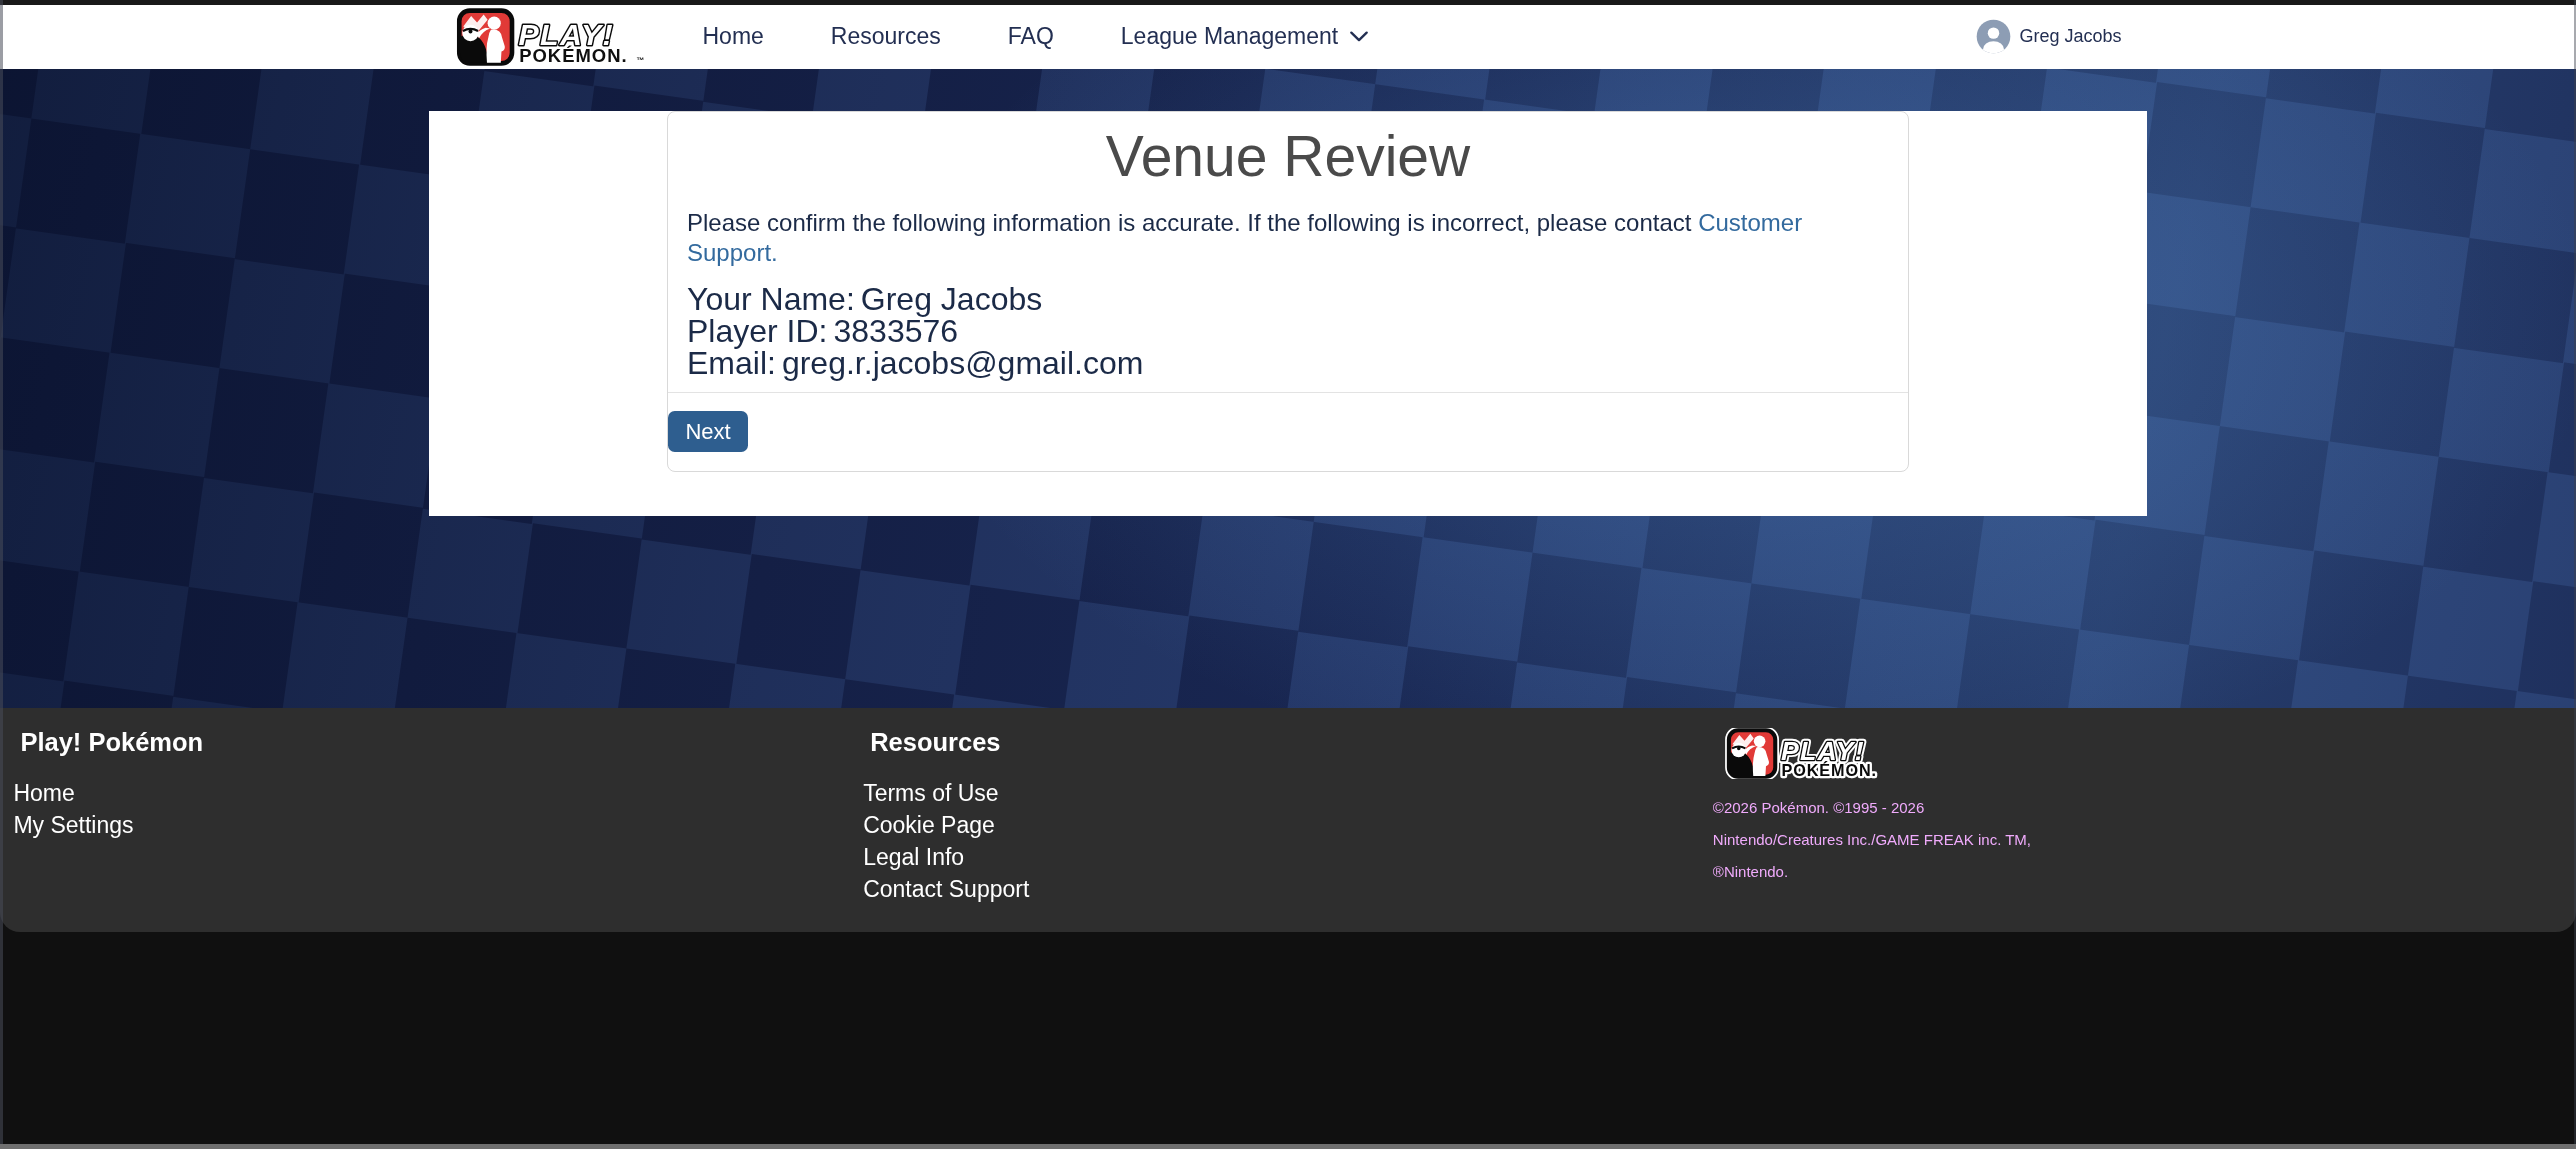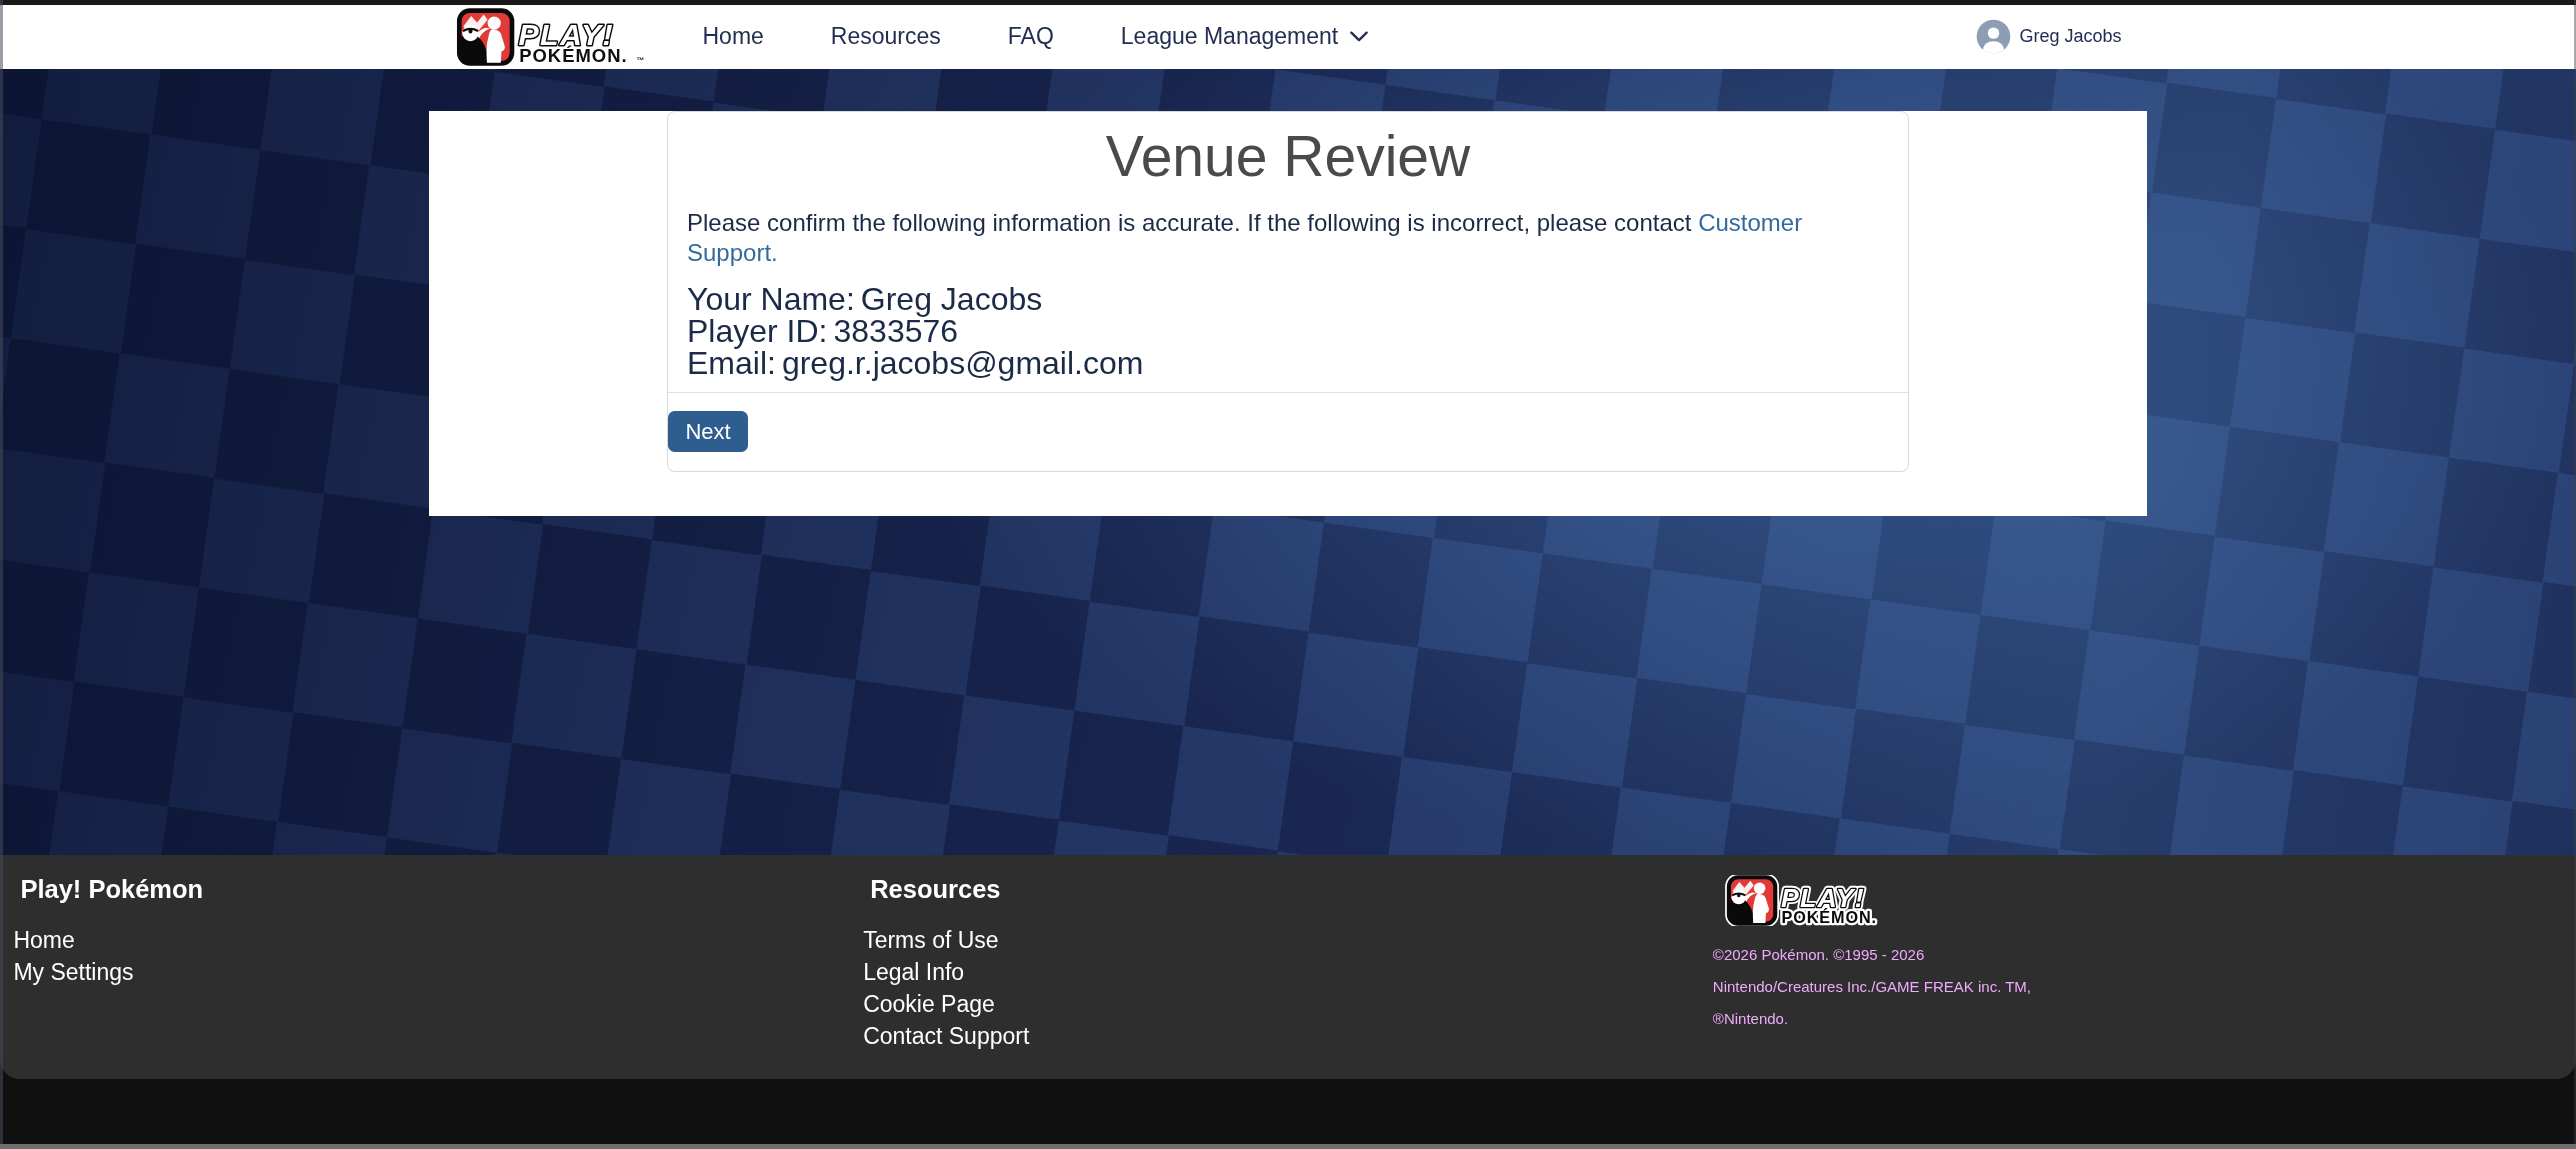--- a/index.html
+++ b/index.html
@@ -20,21 +20,21 @@
   .brand svg{width:201px;height:58px;display:block;}
   .nav-links{display:flex;gap:67px;margin-left:47px;font-size:23px;color:#232f52;}
   .nav-links .nav-item{color:#232f52;text-decoration:none;cursor:pointer;display:flex;
                        align-items:center;gap:10.7px;white-space:nowrap;}
   .caret{width:20px;height:12.7px;display:block;}
   .user-chip{margin-left:auto;display:flex;align-items:center;gap:8.7px;cursor:pointer;}
   .user-chip .avatar{width:35px;height:35px;display:block;}
   .user-name{font-size:18px;font-weight:500;color:#232f52;}
 
   
-  .hero{position:relative;height:786px;overflow:hidden;background:#1d4ed8;}
+  .hero{position:relative;height:639px;overflow:hidden;background:#1d4ed8;}
   .bg-checker{position:absolute;left:-215px;top:-215px;right:-215px;bottom:-215px;
       background:conic-gradient(from 0deg,#253767 0 25%,#18244e 0 50%,#253767 0 75%,#18244e 0);
       background-size:221px 221px;transform:rotate(8deg);}
   .bg-overlay{position:absolute;inset:0;
       background:radial-gradient(1207px 670px at 68% 40%,rgba(96,156,224,.30),rgba(96,156,224,0) 70%),
                  linear-gradient(102deg,rgba(2,8,28,.55) 0%,rgba(2,8,28,.18) 32%,rgba(40,90,160,.05) 55%,
                                  rgba(90,150,215,.22) 82%,rgba(70,120,185,.15) 100%);}
 
   .panel{position:relative;width:1718px;height:405px;margin:42px auto 0;background:#fff;z-index:2;}
   .card{width:1242px;height:361px;margin:22px auto 0;background:#fff;border:1.3px solid #d9d9d9;
@@ -147,22 +147,22 @@
 
   <footer class="site-footer">
     <div class="f-col">
       <h3 class="f-title">Play! Pokémon</h3>
       <a class="f-link">Home</a>
       <a class="f-link">My Settings</a>
     </div>
     <div class="f-col">
       <h3 class="f-title">Resources</h3>
       <a class="f-link">Terms of Use</a>
+      <a class="f-link">Cookie Page</a>
       <a class="f-link">Legal Info</a>
-      <a class="f-link">Cookie Page</a>
       <a class="f-link">Contact Support</a>
     </div>
     <div class="f-col">
       <div class="f-logo on-dark">
         <svg viewBox="0 0 300 88">
           <rect x="4" y="4" width="80" height="80" rx="16" fill="none" stroke="#fff" stroke-width="13"></rect>
           <text class="halo" x="94" y="56" style="font:italic bold 46px 'Liberation Sans',sans-serif;letter-spacing:2px;">PLAY!</text>
           <text class="halo2" x="95" y="82" style="font:bold 28px 'Liberation Sans',sans-serif;letter-spacing:1.5px;">POKÉMON.</text>
           <rect x="4" y="4" width="80" height="80" rx="16" fill="#e13a37" stroke="#0a0a0a" stroke-width="7"></rect>
           <path d="M10 28 L22 12 L31 22 L41 10 L47 18 L32 36 Z" fill="#fff" opacity="0.92"></path>

